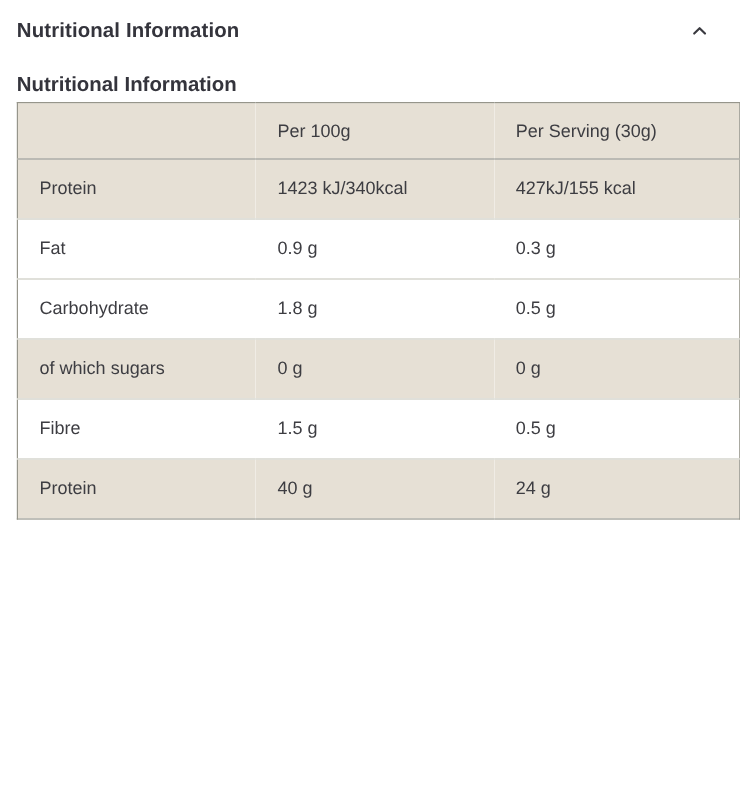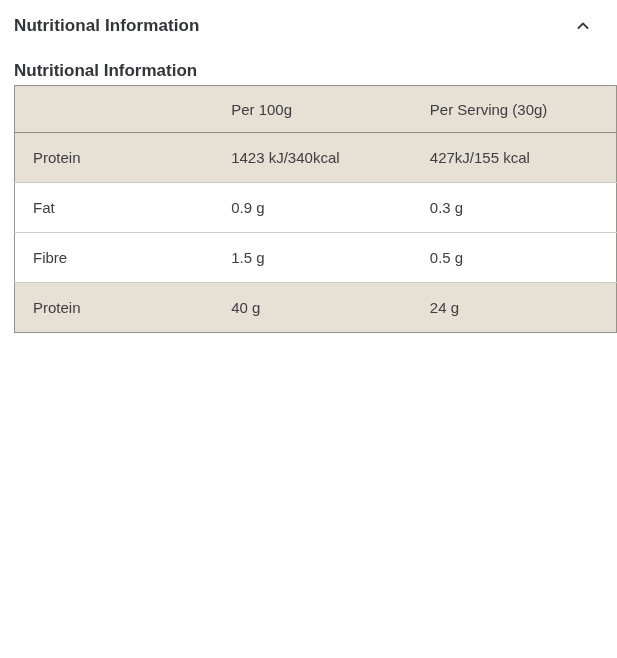--- a/index.html
+++ b/index.html
@@ -120,20 +120,30 @@
         <td>Protein</td>
         <td>1423 kJ/340kcal</td>
         <td>427kJ/155 kcal</td>
       </tr>
       <tr>
         <td>Fat</td>
         <td>0.9 g</td>
         <td>0.3 g</td>
       </tr>
       <tr>
+        <td>Carbohydrate</td>
+        <td>1.8 g</td>
+        <td>0.5 g</td>
+      </tr>
+      <tr class="stripe">
+        <td>of which sugars</td>
+        <td>0 g</td>
+        <td>0 g</td>
+      </tr>
+      <tr>
         <td>Fibre</td>
         <td>1.5 g</td>
         <td>0.5 g</td>
       </tr>
       <tr class="stripe">
         <td>Protein</td>
         <td>40 g</td>
         <td>24 g</td>
       </tr>
     </tbody>

